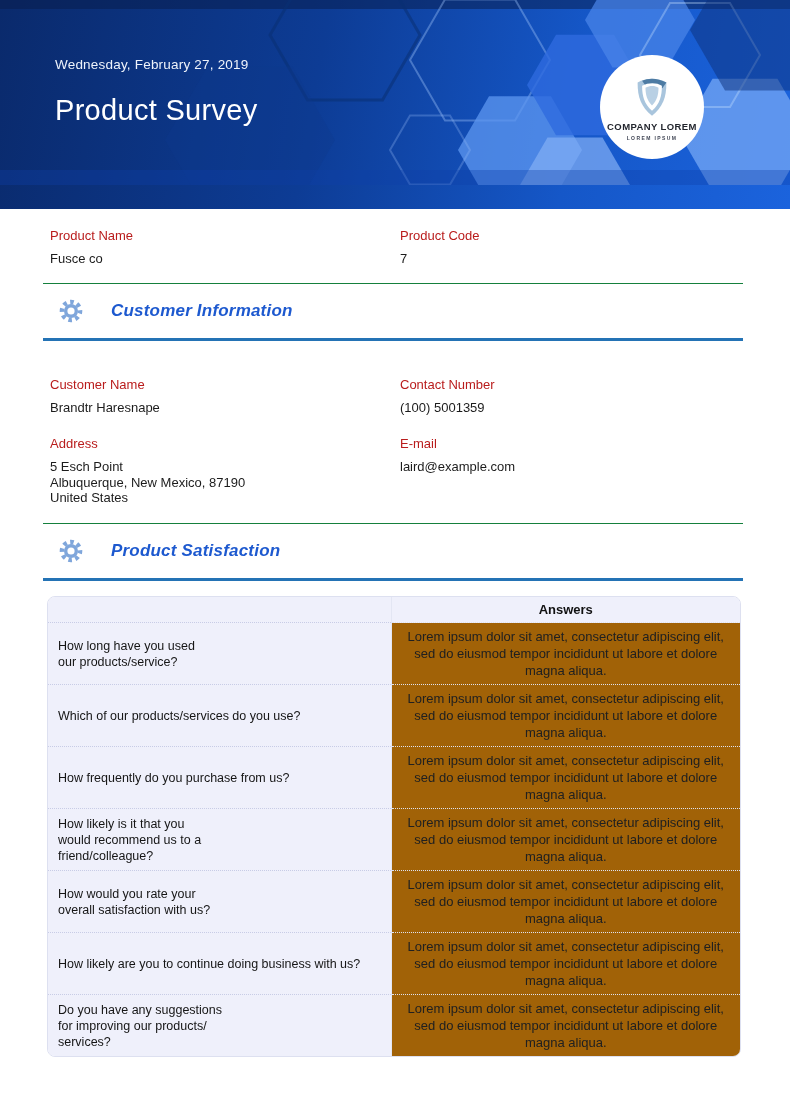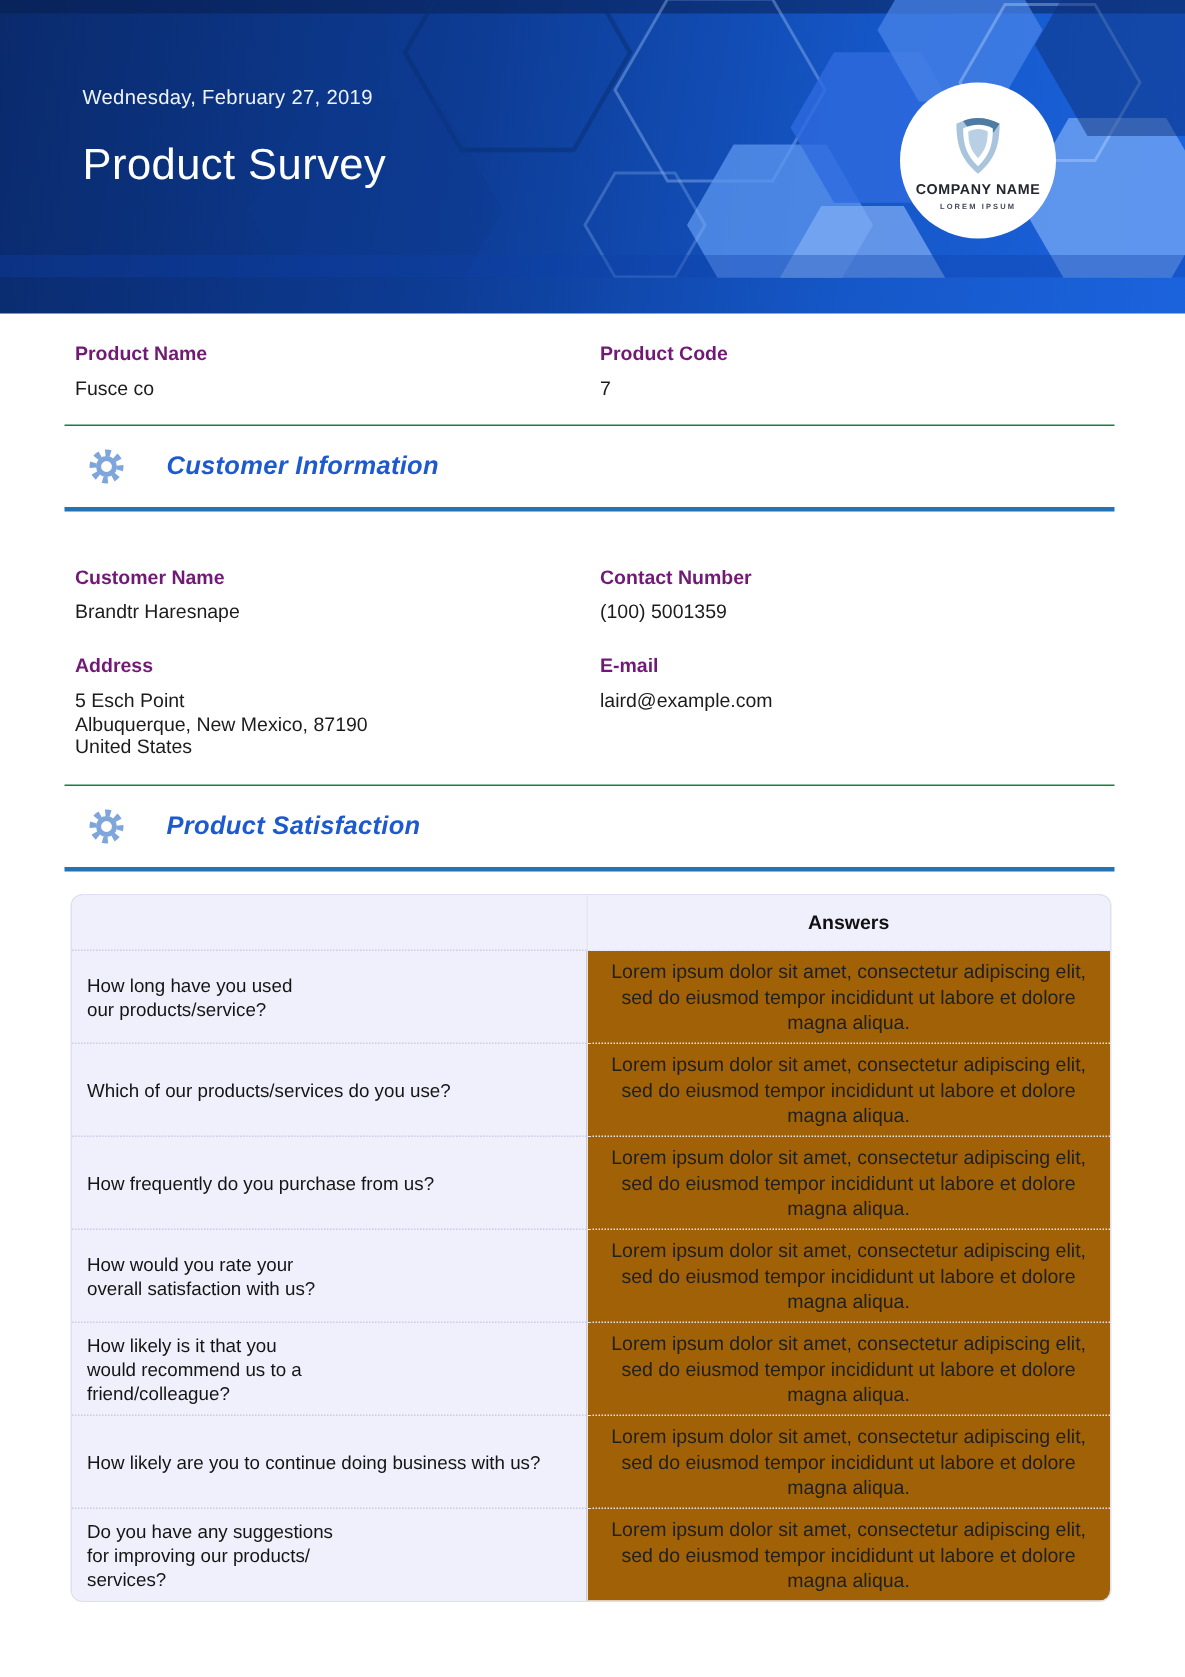--- a/index.html
+++ b/index.html
@@ -43,21 +43,21 @@
   .content { width: 700px; margin-left: 43px; }
 
   .product-grid, .customer-grid {
     display: grid;
     grid-template-columns: 350px 1fr;
     padding: 0 7px;
   }
   .product-grid { padding-top: 19px; }
   .customer-grid { padding-top: 36px; row-gap: 21px; }
 
-  .field-label { font-size: 13px; font-weight: 700; color: #701a75; line-height: 15px; }
+  .field-label { font-size: 13px; font-weight: 400; color: #b91c1c; line-height: 15px; }
   .field-value { font-size: 13px; color: #1c1c1c; line-height: 15.5px; margin-top: 8px; }
   .multiline { white-space: pre-line; }
 
   .section-band {
     border-top: 1px solid #15803d;
     border-bottom: 3px solid #2473b5;
     height: 58px;
     display: flex; align-items: center;
     padding-left: 16px;
   }
@@ -74,21 +74,21 @@
   .table-wrap {
     width: 694px;
     margin: 15px 0 0 4px;
     border: 1px solid #dde0f0;
     border-radius: 8px;
     overflow: hidden;
   }
   table.survey { width: 100%; border-collapse: collapse; }
   .survey th {
     background: #eff0fb;
-    height: 37px;
+    height: 26px;
     font-size: 13px; font-weight: 700; color: #111111;
     text-align: center;
   }
   .survey th.blank { width: 343px; border-right: 1px solid #e3e6f3; }
   .survey td.q {
     background: #eff0fb;
     font-size: 12.5px; font-weight: 400; color: #151515;
     line-height: 16px;
     padding: 6px 14px 6px 10px;
     border-top: 1px dotted #c8cce6;
@@ -131,21 +131,21 @@
     <div class="hero-date">Wednesday, February 27, 2019</div>
     <h1 class="hero-title">Product Survey</h1>
 
     <div class="logo-badge">
       <svg width="36" height="44" viewBox="0 0 40 48">
         <path d="M20 46 C 8 36 4 26 4 9 C 14 3.5 26 3.5 36 9 C 36 26 32 36 20 46 Z" fill="#A9C5DD"></path>
         <path d="M36 9 C 27 3.8 16 3.6 9 7 L 13.5 13.5 C 19 10.5 27 11 31.5 15.5 Z" fill="#4D7BA3"></path>
         <path d="M20 40.5 C 11.5 32.5 9 24.5 9 12.5 C 16 8.8 25 8.8 31 12.5 C 31 24.5 28.5 32.5 20 40.5 Z" fill="#FFFFFF"></path>
         <path d="M20 34.5 C 14.3 28.6 12.8 22.5 12.8 14.8 C 17.5 12.3 23.2 12.3 27.2 14.8 C 27.2 22.5 25.7 28.6 20 34.5 Z" fill="#B9D0E4"></path>
       </svg>
-      <div class="logo-company">COMPANY NAME</div>
+      <div class="logo-company">COMPANY LOREM</div>
       <div class="logo-tagline">LOREM IPSUM</div>
     </div>
   </header>
 
   <main class="content">
 
     <section class="product-grid">
       <div>
         <div class="field-label">Product Name</div>
         <div class="field-value">Fusce co</div>
@@ -211,31 +211,31 @@
           </tr>
           <tr>
             <td class="q">Which of our products/services do you use?</td>
             <td class="a">Lorem ipsum dolor sit amet, consectetur adipiscing elit, sed do eiusmod tempor incididunt ut labore et dolore magna aliqua.</td>
           </tr>
           <tr>
             <td class="q">How frequently do you purchase from us?</td>
             <td class="a">Lorem ipsum dolor sit amet, consectetur adipiscing elit, sed do eiusmod tempor incididunt ut labore et dolore magna aliqua.</td>
           </tr>
           <tr>
-            <td class="q">How would you rate your
-overall satisfaction with us?</td>
-            <td class="a">Lorem ipsum dolor sit amet, consectetur adipiscing elit, sed do eiusmod tempor incididunt ut labore et dolore magna aliqua.</td>
-          </tr>
-          <tr>
             <td class="q">How likely is it that you
 would recommend us to a
 friend/colleague?</td>
             <td class="a">Lorem ipsum dolor sit amet, consectetur adipiscing elit, sed do eiusmod tempor incididunt ut labore et dolore magna aliqua.</td>
           </tr>
           <tr>
+            <td class="q">How would you rate your
+overall satisfaction with us?</td>
+            <td class="a">Lorem ipsum dolor sit amet, consectetur adipiscing elit, sed do eiusmod tempor incididunt ut labore et dolore magna aliqua.</td>
+          </tr>
+          <tr>
             <td class="q">How likely are you to continue doing business with us?</td>
             <td class="a">Lorem ipsum dolor sit amet, consectetur adipiscing elit, sed do eiusmod tempor incididunt ut labore et dolore magna aliqua.</td>
           </tr>
           <tr>
             <td class="q">Do you have any suggestions
 for improving our products/
 services?</td>
             <td class="a">Lorem ipsum dolor sit amet, consectetur adipiscing elit, sed do eiusmod tempor incididunt ut labore et dolore magna aliqua.</td>
           </tr>
         </tbody>

